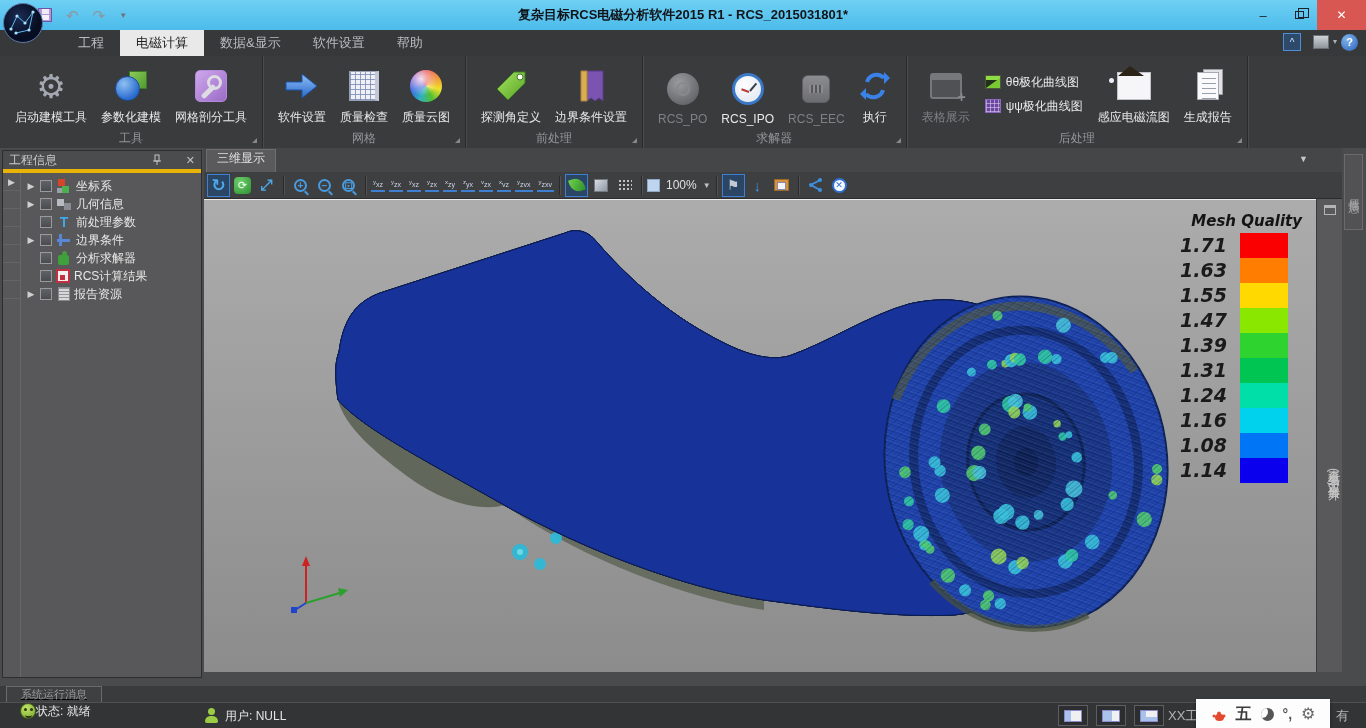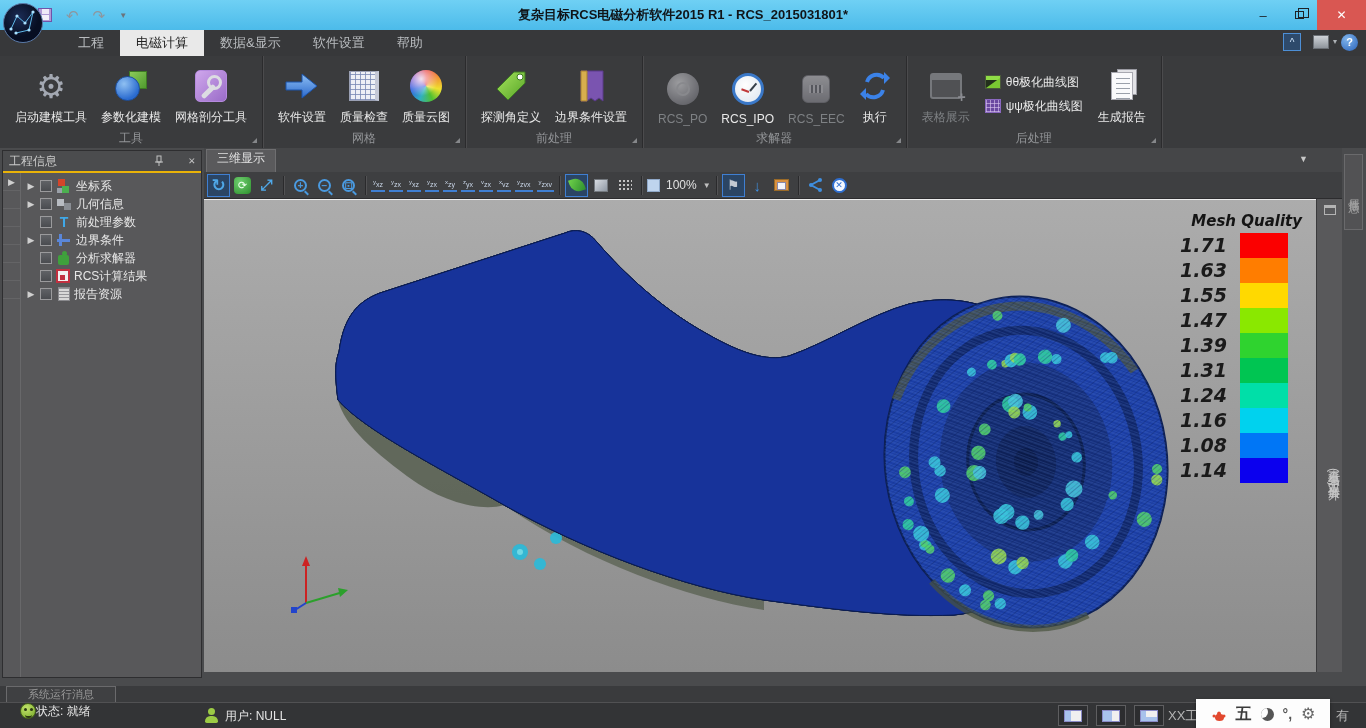--- a/index.html
+++ b/index.html
@@ -104,22 +104,22 @@
     box-shadow:5px -4px 0 -2px #e2e2e6, 5px -4px 0 -1px #9a9aa2;
     background-image:repeating-linear-gradient(0deg,transparent 0 4px,#9aa0aa 4px 5px);
     background-size:14px 100%; background-position:4px 4px; background-repeat:no-repeat; }
 
   
   #workbg { position:absolute; left:0; top:148px; width:1366px; height:538px; background:#4a4b4d; }
 
   
   #explorer { position:absolute; left:2px; top:150px; width:200px; height:528px;
     background:#58585a; border:1px solid #2e2e30; }
-  #explorer-header { height:22px; background:#4b4c4e; border-bottom:2px solid #eab308;
-    display:flex; align-items:center; padding:0 6px; gap:24px;font-family:Liberation Mono, monospace; }
+  #explorer-header { height:22px; background:#4b4c4e; border-bottom:4px solid #eab308;
+    display:flex; align-items:center; padding:0 6px; gap:24px; }
   #explorer-title { flex:1; font-size:12px; color:#c9c9c9; }
   .hicon { color:#c2c2c2; font-size:11px; line-height:1; }
   #explorer-body { position:absolute; left:0; top:22px; right:0; bottom:0; }
   #tree-gutter { position:absolute; left:0; top:0; bottom:0; width:18px; border-right:1px solid #68686a; }
   .gcell { height:18px; border-bottom:1px solid #646466; display:flex; align-items:center; justify-content:center;
     color:#cfcfcf; font-size:9px; }
   #project-tree { position:absolute; left:19px; top:4px; right:0; }
   .trow { height:18px; display:flex; align-items:center; gap:4px; padding-left:4px; }
   .t-arrow { width:10px; color:#cfcfcf; font-size:9px; text-align:center; }
   .t-cb { width:12px; height:12px; border:1px solid #9a9a9c; background:linear-gradient(#606266,#4a4c50); }
@@ -196,22 +196,22 @@
   #expandtab-label { position:absolute; left:0; right:0; top:175px; writing-mode:vertical-rl;
     font-size:12px; color:#c6c6c6; letter-spacing:2px; margin:0 auto; height:200px; text-align:center; width:100%; }
 
   
   #rightstrip { position:absolute; left:1342px; top:148px; width:24px; height:538px; background:#4a4b4d; }
   #proptab { position:absolute; left:2px; top:6px; width:19px; height:76px; background:#525254; border:1px solid #6a6a6c;
     display:flex; align-items:center; justify-content:center; }
   #proptab-label { writing-mode:vertical-rl; font-size:11px; color:#a0a0a0; letter-spacing:1px; }
 
   
-  #bottomtab { position:absolute; left:6px; top:686px; height:16px; padding:0 21px; background:#3f4042;
-    border:1px solid #6a6a6c; border-bottom:none; display:flex; align-items:flex-end; }
+  #bottomtab { position:absolute; left:6px; top:686px; height:16px; padding:0 14px; background:#3f4042;
+    border:1px solid #6a6a6c; border-bottom:none; display:flex; align-items:flex-end;text-decoration:underline; }
   #bottomtab-label { font-size:11px; color:#9a9a9a; }
 
   
   #statusbar { position:absolute; left:0; top:702px; width:1366px; height:26px; background:#333436; border-top:1px solid #515153; }
   #status-left { position:absolute; left:20px; top:0; height:26px; display:flex; align-items:flex-start; gap:0; }
   .smiley { width:16px; height:16px; border-radius:50%; background:radial-gradient(circle at 38% 30%,#c2e46a,#76a628);
     border:1px solid #44611a; position:relative; }
   .smiley::before { content:""; position:absolute; left:3px; top:4px; width:3px; height:3px; border-radius:50%;
     background:#2c3a14; box-shadow:6px 0 0 #2c3a14; }
   .smiley::after { content:""; position:absolute; left:4px; top:8px; width:7px; height:4px;
@@ -428,20 +428,26 @@
       </div>
       <div class="smallcol">
         <div class="sbtn">
           <span class="i-chart-theta"></span>
           <span class="slabel">θθ极化曲线图</span>
         </div>
         <div class="sbtn">
           <span class="i-chart-psi"></span>
           <span class="slabel">ψψ极化曲线图</span>
         </div>
+      </div>
+      <div class="rbtn">
+        <div class="ric">
+            <span class="i-photo"><span class="sky"></span></span>
+          </div>
+        <div class="rlabel">感应电磁流图</div>
       </div>
       <div class="rbtn">
         <div class="ric">
             <span class="i-report"></span>
           </div>
         <div class="rlabel">生成报告</div>
       </div>
     </div>
     <div class="glabel">后处理</div>
   </div>

